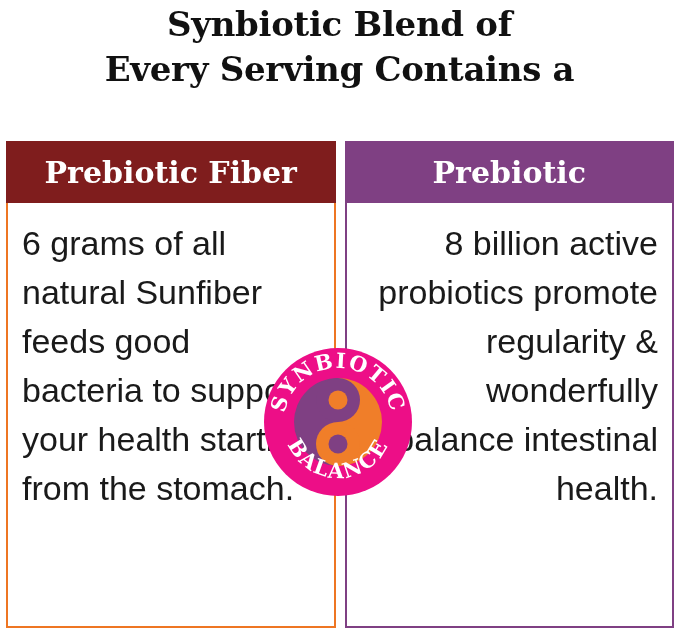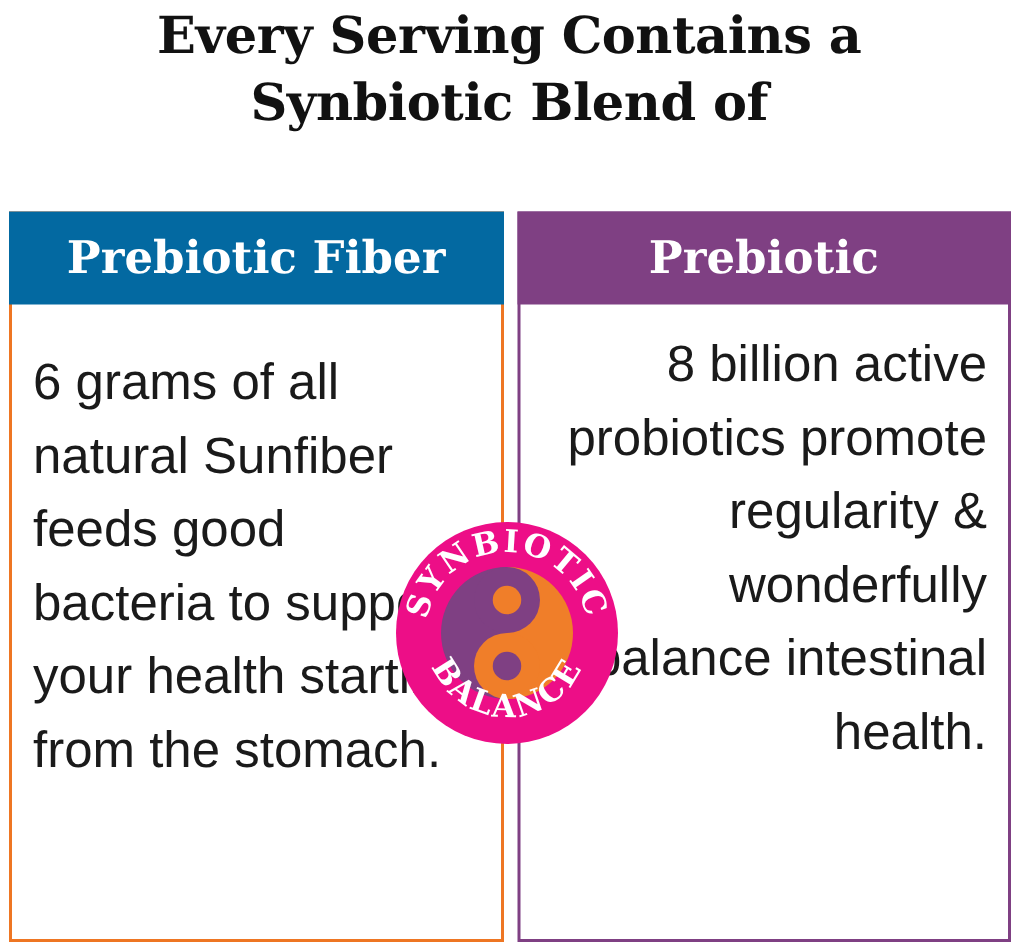--- a/index.html
+++ b/index.html
@@ -58,21 +58,21 @@
     display: flex;
     align-items: center;
     justify-content: center;
     color: #ffffff;
     font-family: "DejaVu Serif", "Liberation Serif", serif;
     font-weight: 700;
     font-size: 30px;
     letter-spacing: 0px;
     box-sizing: border-box;
   }
-  .panel.left  .panel-header { background: #0369a1; margin: -2px -2px 12px -2px; }
+  .panel.left  .panel-header { background: #7f1d1d; margin: -2px -2px 0 -2px; }
   .panel.right .panel-header { background: #7f4083; margin: -2px -2px 0 -2px; }
 
   .panel-body {
     flex: 1 1 auto;
     padding: 16px 16px 10px 16px;
     font-family: "Liberation Sans", sans-serif;
     font-size: 34px;
     line-height: 49px;
     color: #1a1a1a;
     box-sizing: border-box;
@@ -89,22 +89,22 @@
     width: 148px;
     height: 148px;
     z-index: 20;
   }
   .badge svg { display: block; width: 148px; height: 148px; }
 </style>
 </head>
 <body>
 
 <div class="headline">
+  <span class="ln">Synbiotic Blend of</span>
   <span class="ln">Every Serving Contains a</span>
-  <span class="ln">Synbiotic Blend of</span>
 </div>
 
 <div class="panels">
 
   <div class="panel left">
     <div class="panel-header">Prebiotic Fiber</div>
     <div class="panel-body">6 grams of all natural Sunfiber feeds good bacteria to support your health starting from the stomach.</div>
   </div>
 
   <div class="panel right">

